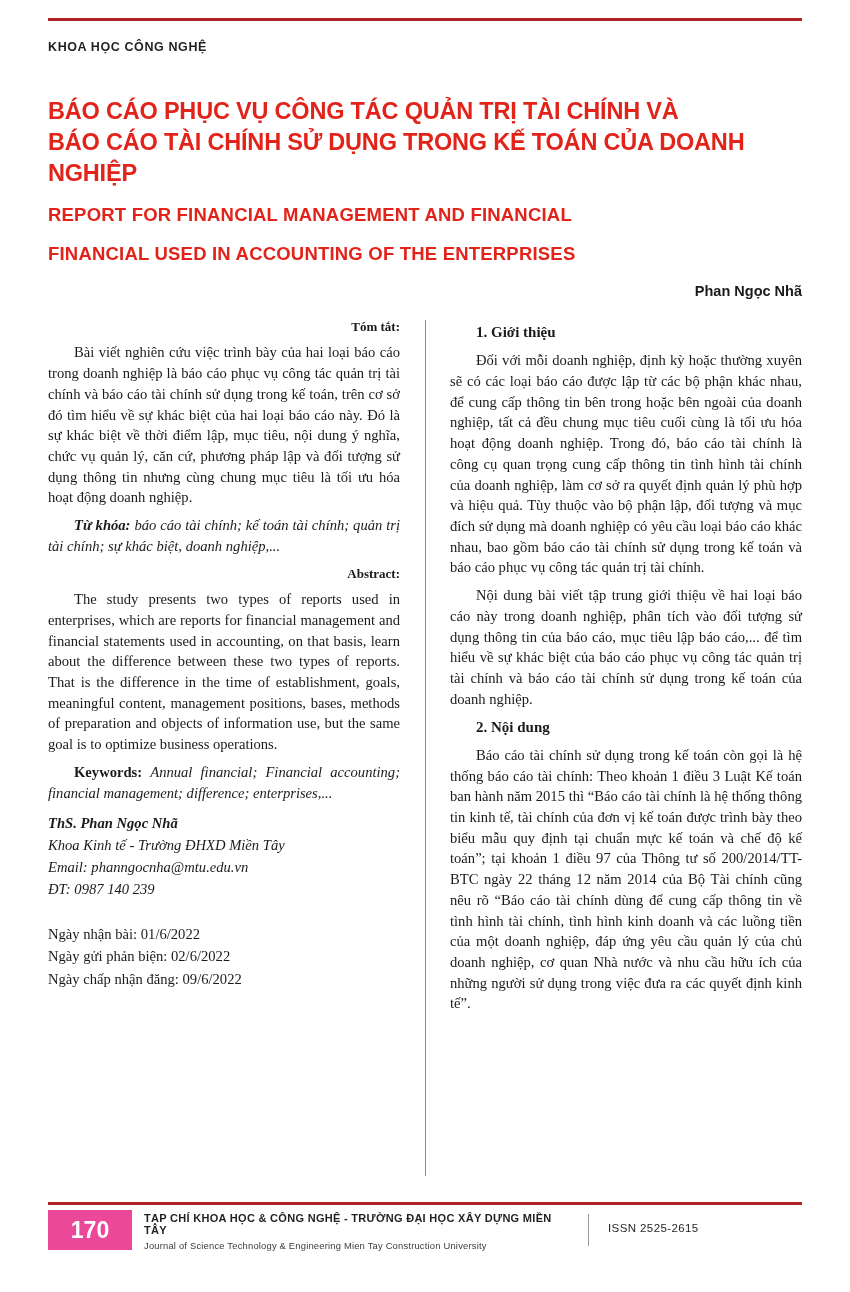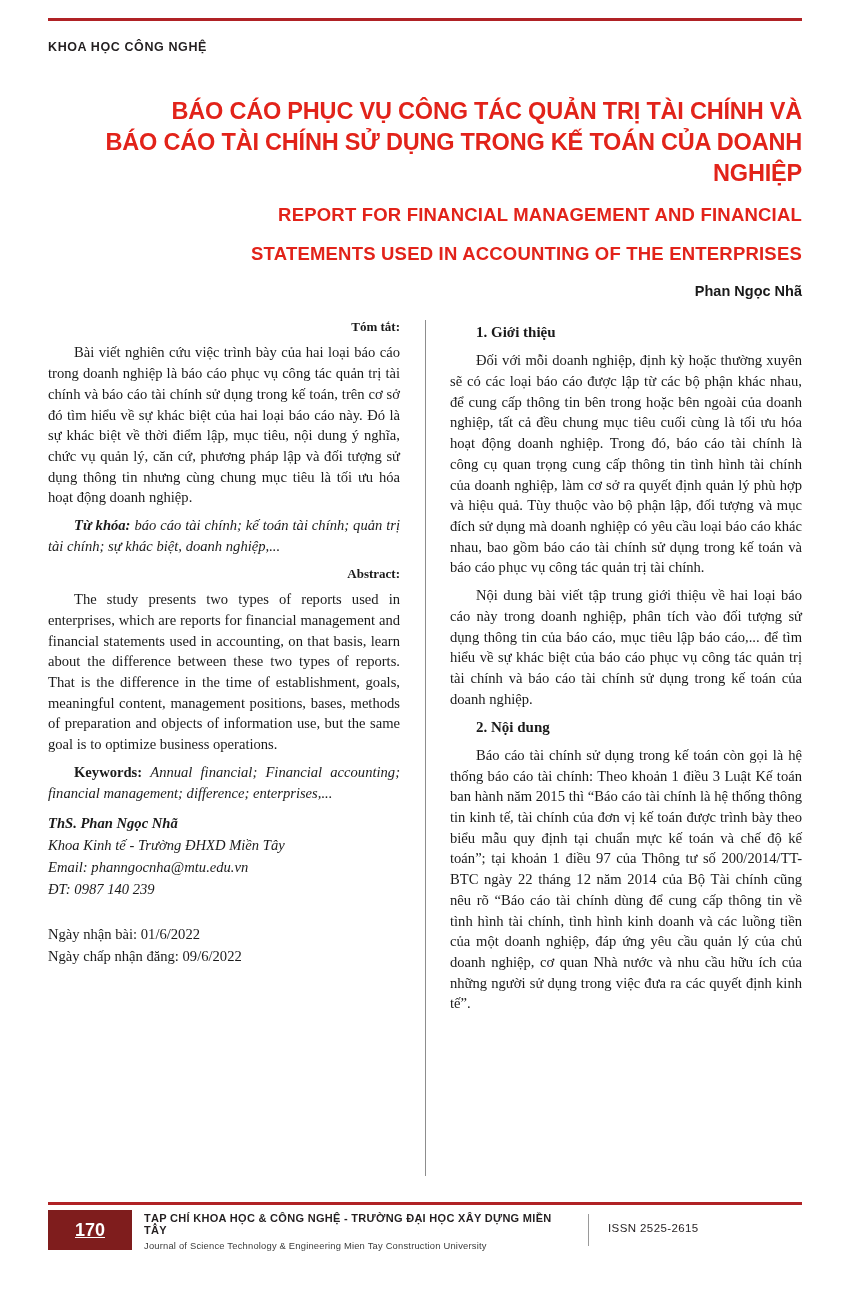--- a/index.html
+++ b/index.html
@@ -41,21 +41,21 @@
     font-size: 12.5px;
     letter-spacing: 0.6px;
     color: #231f20;
   }
   
   .title-block {
     position: absolute;
     left: 48px;
     right: 48px;
     top: 96px;
-    text-align: right;
+    text-align: left;
   }
   .title-vn {
     font-family: "Liberation Sans", sans-serif;
     font-weight: bold;
     font-size: 23.5px;
     line-height: 1.32;
     color: #e2231a;
     letter-spacing: -0.2px;
     margin: 0;
   }
@@ -167,29 +167,28 @@
     top: 0;
     height: 2.5px;
     background: #b02225;
   }
   .pagebox {
     position: absolute;
     left: 0;
     top: 8px;
     width: 84px;
     height: 40px;
-    background: #7f1d1d;
+    background: #ec4899;
     color: #fff;
     font-family: "Liberation Sans", sans-serif;
     font-weight: bold;
-    font-size: 18px;
+    font-size: 23px;
     display: flex;
     align-items: center;
     justify-content: center;
-    text-decoration: underline;
   }
   .journal {
     position: absolute;
     left: 96px;
     top: 10px;
     width: 430px;
   }
   .journal .j1 {
     font-family: "Liberation Sans", sans-serif;
     font-weight: bold;
@@ -227,21 +226,21 @@
 
 <div class="page">
 
   <div class="top-rule"></div>
   <div class="running-head">KHOA HỌC  CÔNG NGHỆ</div>
 
   <div class="title-block">
     <div class="title-vn">BÁO CÁO PHỤC VỤ CÔNG TÁC QUẢN TRỊ TÀI CHÍNH VÀ</div>
     <div class="title-vn">BÁO CÁO TÀI CHÍNH SỬ DỤNG TRONG KẾ TOÁN CỦA DOANH NGHIỆP</div>
     <div class="title-en">REPORT FOR FINANCIAL MANAGEMENT AND FINANCIAL</div>
-    <div class="title-en">STATEMENTS USED IN ACCOUNTING OF THE ENTERPRISES</div>
+    <div class="title-en">FINANCIAL USED IN ACCOUNTING OF THE ENTERPRISES</div>
   </div>
 
   <div class="author">Phan Ngọc Nhã</div>
 
   <div class="cols">
     <div class="col-divider"></div>
 
     <div class="col col-left">
       <div class="lbl-right">Tóm tắt:</div>
       <p>Bài viết nghiên cứu việc trình bày của hai loại báo cáo trong doanh nghiệp là báo cáo phục vụ công tác quản trị tài chính và báo cáo tài chính sử dụng trong kế toán, trên cơ sở đó tìm hiểu về sự khác biệt của hai loại báo cáo này. Đó là sự khác biệt về thời điểm lập, mục tiêu, nội dung ý nghĩa, chức vụ quản lý, căn cứ, phương pháp lập và đối tượng sử dụng thông tin nhưng cùng chung mục tiêu là tối ưu hóa hoạt động doanh nghiệp.</p>
@@ -260,20 +259,21 @@
 
       <div class="contact">
         <div class="nm">ThS. Phan Ngọc Nhã</div>
         <div>Khoa Kinh tế - Trường ĐHXD Miền Tây</div>
         <div>Email: phanngocnha@mtu.edu.vn</div>
         <div>ĐT: 0987 140 239</div>
       </div>
 
       <div class="dates">
         <div>Ngày nhận bài: 01/6/2022</div>
+        <div>Ngày gửi phản biện: 02/6/2022</div>
         <div>Ngày chấp nhận đăng: 09/6/2022</div>
       </div>
     </div>
 
     <div class="col col-right">
       <h2 class="sec">1. Giới thiệu</h2>
       <p>Đối với mỗi doanh nghiệp, định kỳ hoặc thường xuyên sẽ có các loại báo cáo được lập từ các bộ phận khác nhau, để cung cấp thông tin bên trong hoặc bên ngoài của doanh nghiệp, tất cả đều chung mục tiêu cuối cùng là tối ưu hóa hoạt động doanh nghiệp. Trong đó, báo cáo tài chính là công cụ quan trọng cung cấp thông tin tình hình tài chính của doanh nghiệp, làm cơ sở ra quyết định quản lý phù hợp và hiệu quả. Tùy thuộc vào bộ phận lập, đối tượng và mục đích sử dụng mà doanh nghiệp có yêu cầu loại báo cáo khác nhau, bao gồm báo cáo tài chính sử dụng trong kế toán và báo cáo phục vụ công tác quản trị tài chính.</p>
       <p>Nội dung bài viết tập trung giới thiệu về hai loại báo cáo này trong doanh nghiệp, phân tích vào đối tượng sử dụng thông tin của báo cáo, mục tiêu lập báo cáo,... để tìm hiểu về sự khác biệt của báo cáo phục vụ công tác quản trị tài chính và báo cáo tài chính sử dụng trong kế toán của doanh nghiệp.</p>
       <h2 class="sec">2. Nội dung</h2>
       <p>Báo cáo tài chính sử dụng trong kế toán còn gọi là hệ thống báo cáo tài chính: Theo khoản 1 điều 3 Luật Kế toán ban hành năm 2015 thì “Báo cáo tài chính là hệ thống thông tin kinh tế, tài chính của đơn vị kế toán được trình bày theo biểu mẫu quy định tại chuẩn mực kế toán và chế độ kế toán”; tại khoản 1 điều 97 của Thông tư số 200/2014/TT-BTC ngày 22 tháng 12 năm 2014 của Bộ Tài chính cũng nêu rõ “Báo cáo tài chính dùng để cung cấp thông tin về tình hình tài chính, tình hình kinh doanh và các luồng tiền của một doanh nghiệp, đáp ứng yêu cầu quản lý của chủ doanh nghiệp, cơ quan Nhà nước và nhu cầu hữu ích của những người sử dụng trong việc đưa ra các quyết định kinh tế”.</p>

